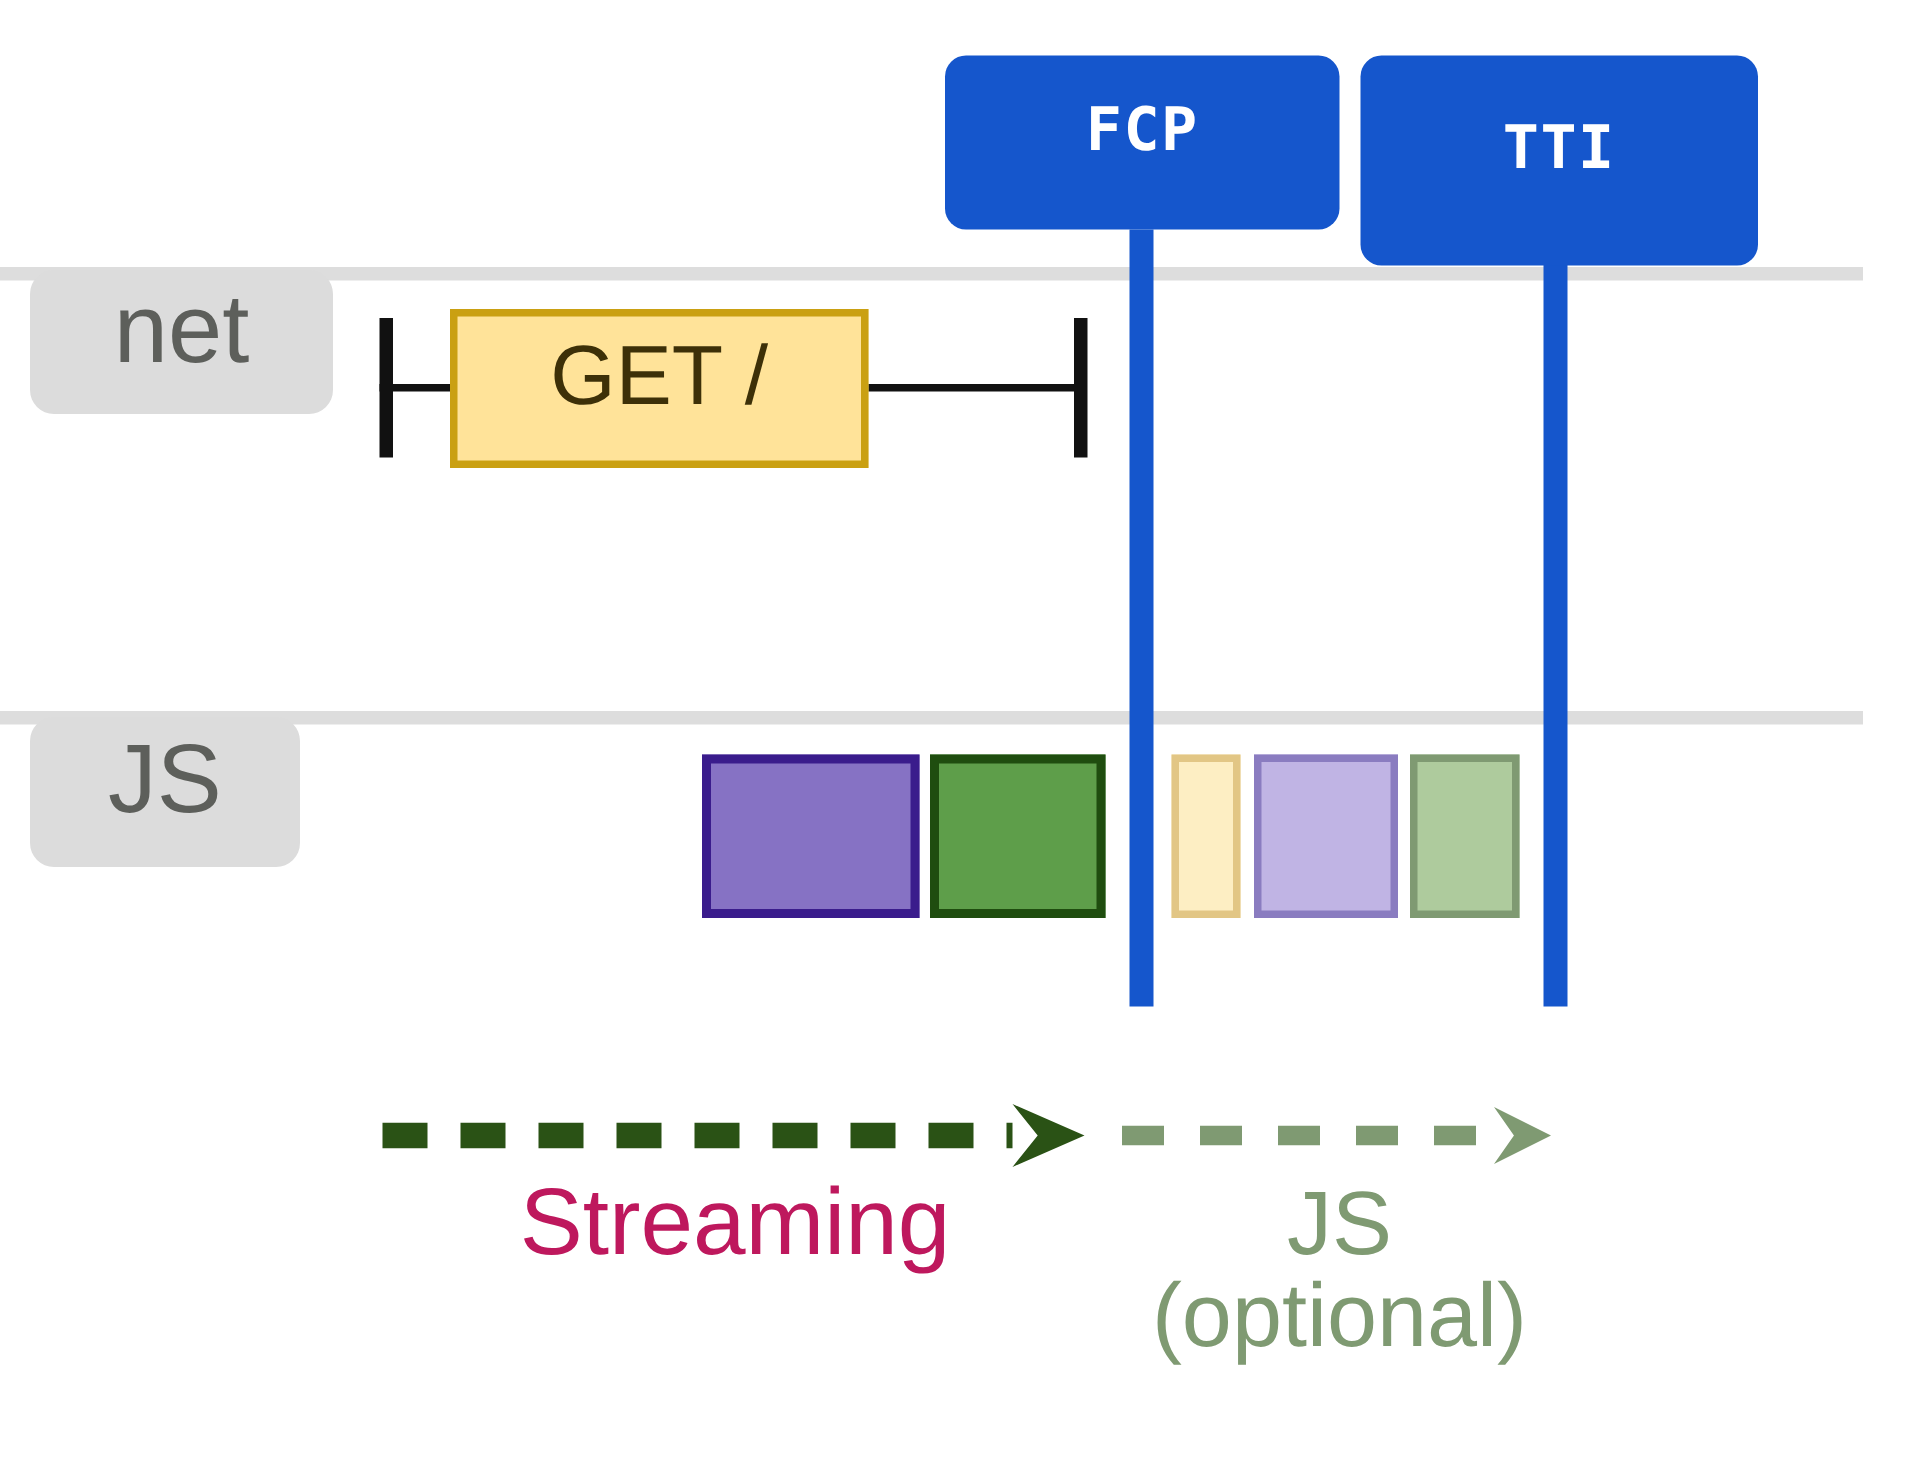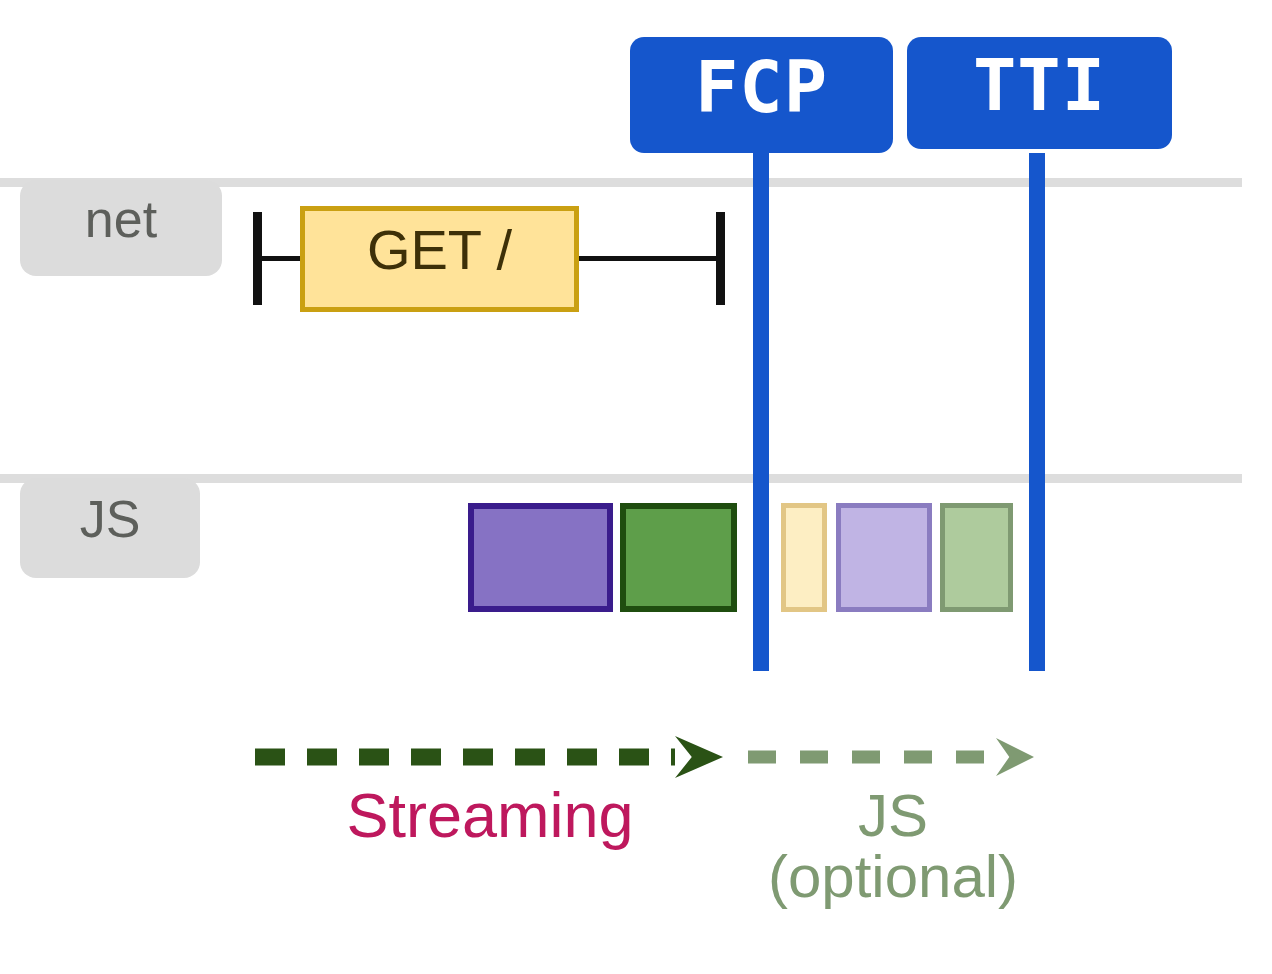--- a/index.html
+++ b/index.html
@@ -21,21 +21,21 @@
   
   .badge {
     position: absolute;
     display: flex;
     align-items: center;
     justify-content: center;
     border-radius: 14px;
     color: #ffffff;
     font-family: "DejaVu Sans Mono", "Liberation Mono", monospace;
     font-weight: bold;
-    font-size: 72px;
+    font-size: 40px;
     letter-spacing: 1px;
     line-height: 1;
     box-sizing: border-box;
     padding-bottom: 16px;
   }
   .badge-stem {
     position: absolute;
     width: 16px;
   }
 
@@ -46,21 +46,21 @@
     background: #dddddd;
   }
   .lane-label {
     position: absolute;
     display: flex;
     align-items: center;
     justify-content: center;
     background: #dcdcdc;
     border-radius: 16px;
     color: #5d5f5b;
-    font-size: 52px;
+    font-size: 65px;
     line-height: 1;
     box-sizing: border-box;
     padding-bottom: 19px;
   }
 
   
   .whisker-line {
     position: absolute;
     height: 5px;
     background: #111111;
@@ -129,21 +129,21 @@
       <div class="js-block" style="left: 940px; top: 503px; width: 73px; height: 109px; background: rgb(174, 203, 157); border: 5px solid rgb(127, 154, 114);"></div>
     </div>
 
   <div id="stems-layer">
       <div class="badge-stem" style="left: 753px; top: 153px; width: 16px; height: 518px; background: rgb(21, 86, 204);"></div>
       <div class="badge-stem" style="left: 1029px; top: 153px; width: 16px; height: 518px; background: rgb(21, 86, 204);"></div>
     </div>
 
   <div id="badges-layer">
       <div class="badge" style="left: 630px; top: 37px; width: 263px; height: 116px; background: rgb(21, 86, 204);">FCP</div>
-      <div class="badge" style="left: 907px; top: 37px; width: 265px; height: 112px; background: rgb(21, 86, 204);">TTI</div>
+      <div class="badge" style="left: 907px; top: 37px; width: 265px; height: 140px; background: rgb(21, 86, 204);">TTI</div>
     </div>
 
   <div id="arrows-layer">
       <svg class="arrow-svg" width="470" height="42" viewBox="0 0 470 42" style="left: 255px; top: 736px;">
         <line x1="0" y1="21" x2="420" y2="21" stroke="#2a5215" stroke-width="17" stroke-dasharray="30 22"></line>
         <path d="M 420 0 L 468 21 L 420 42 L 436.8 21 Z" fill="#2a5215"></path>
       </svg>
       <svg class="arrow-svg" width="290" height="38" viewBox="0 0 290 38" style="left: 748px; top: 738px;">
         <line x1="0" y1="19" x2="248" y2="19" stroke="#7f9a72" stroke-width="13" stroke-dasharray="28 24"></line>
         <path d="M 248 0 L 286 19 L 248 38 L 261.3 19 Z" fill="#7f9a72"></path>

